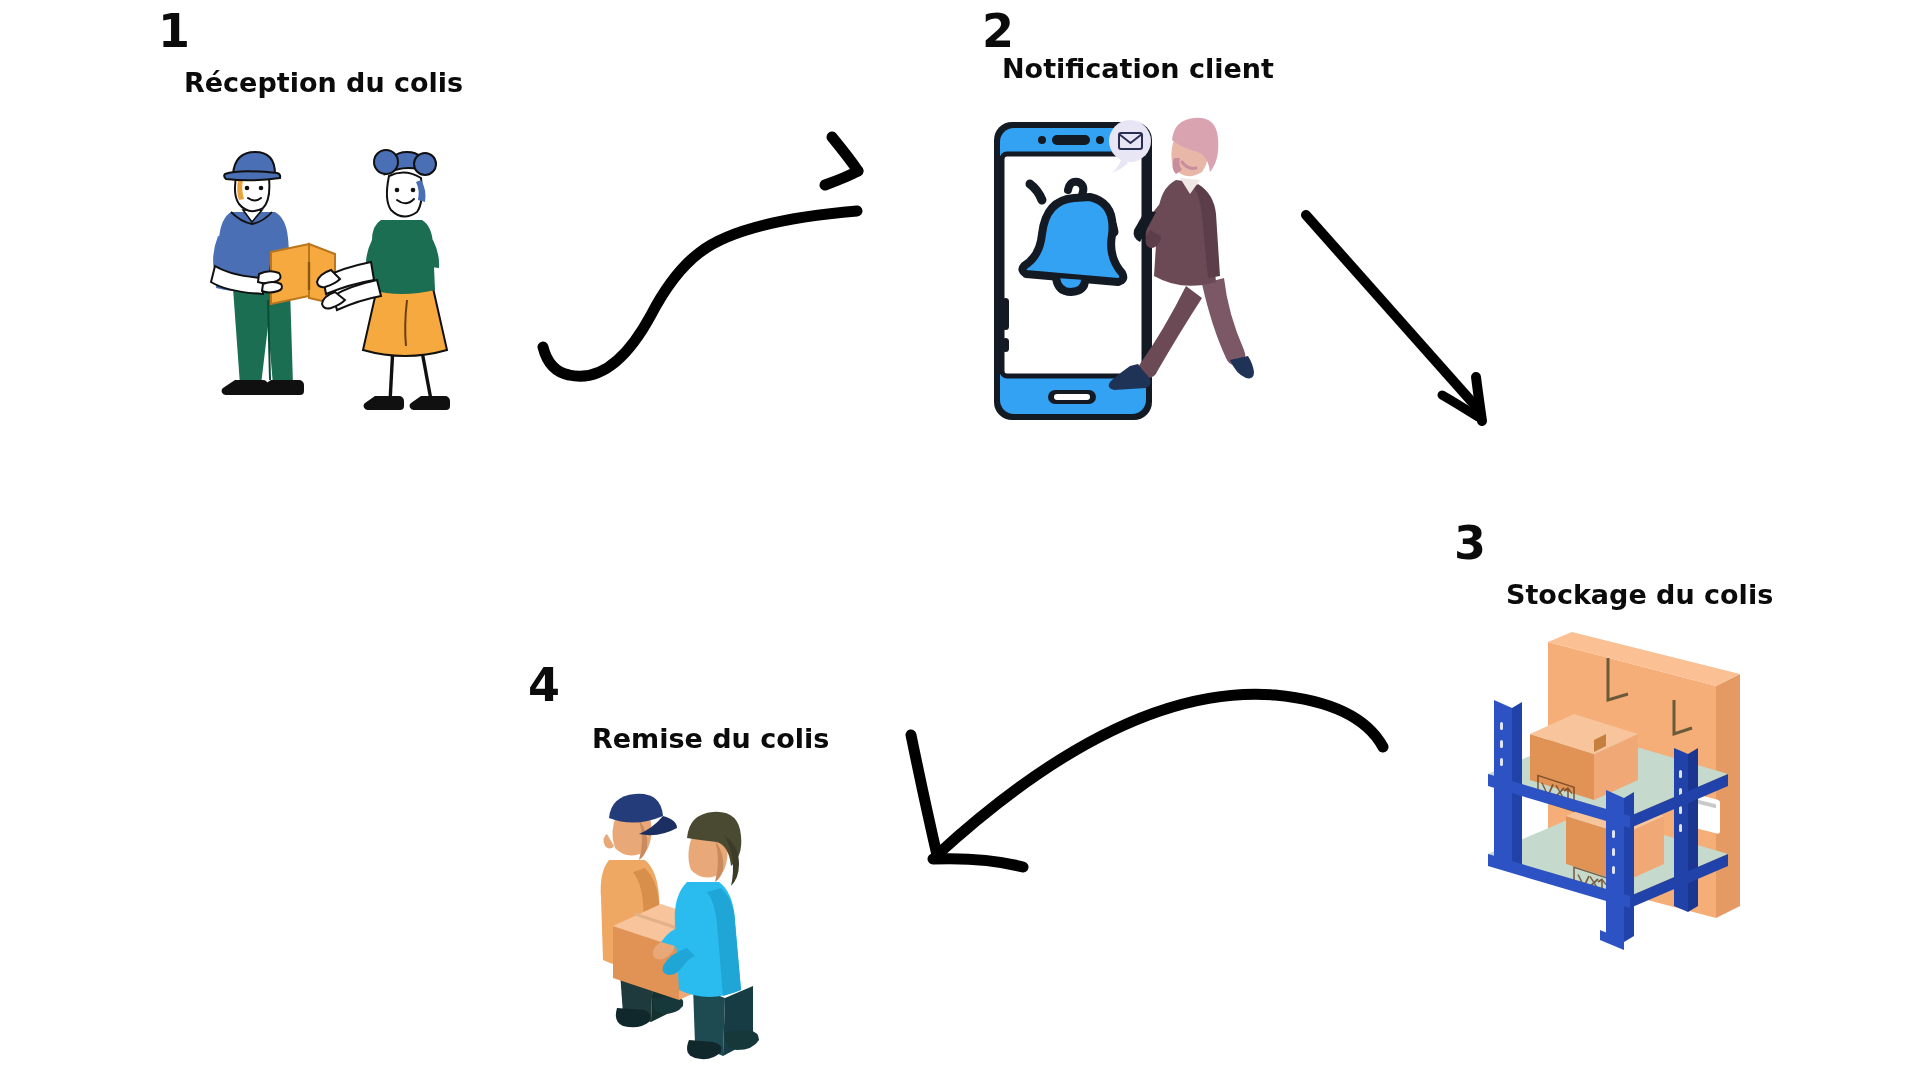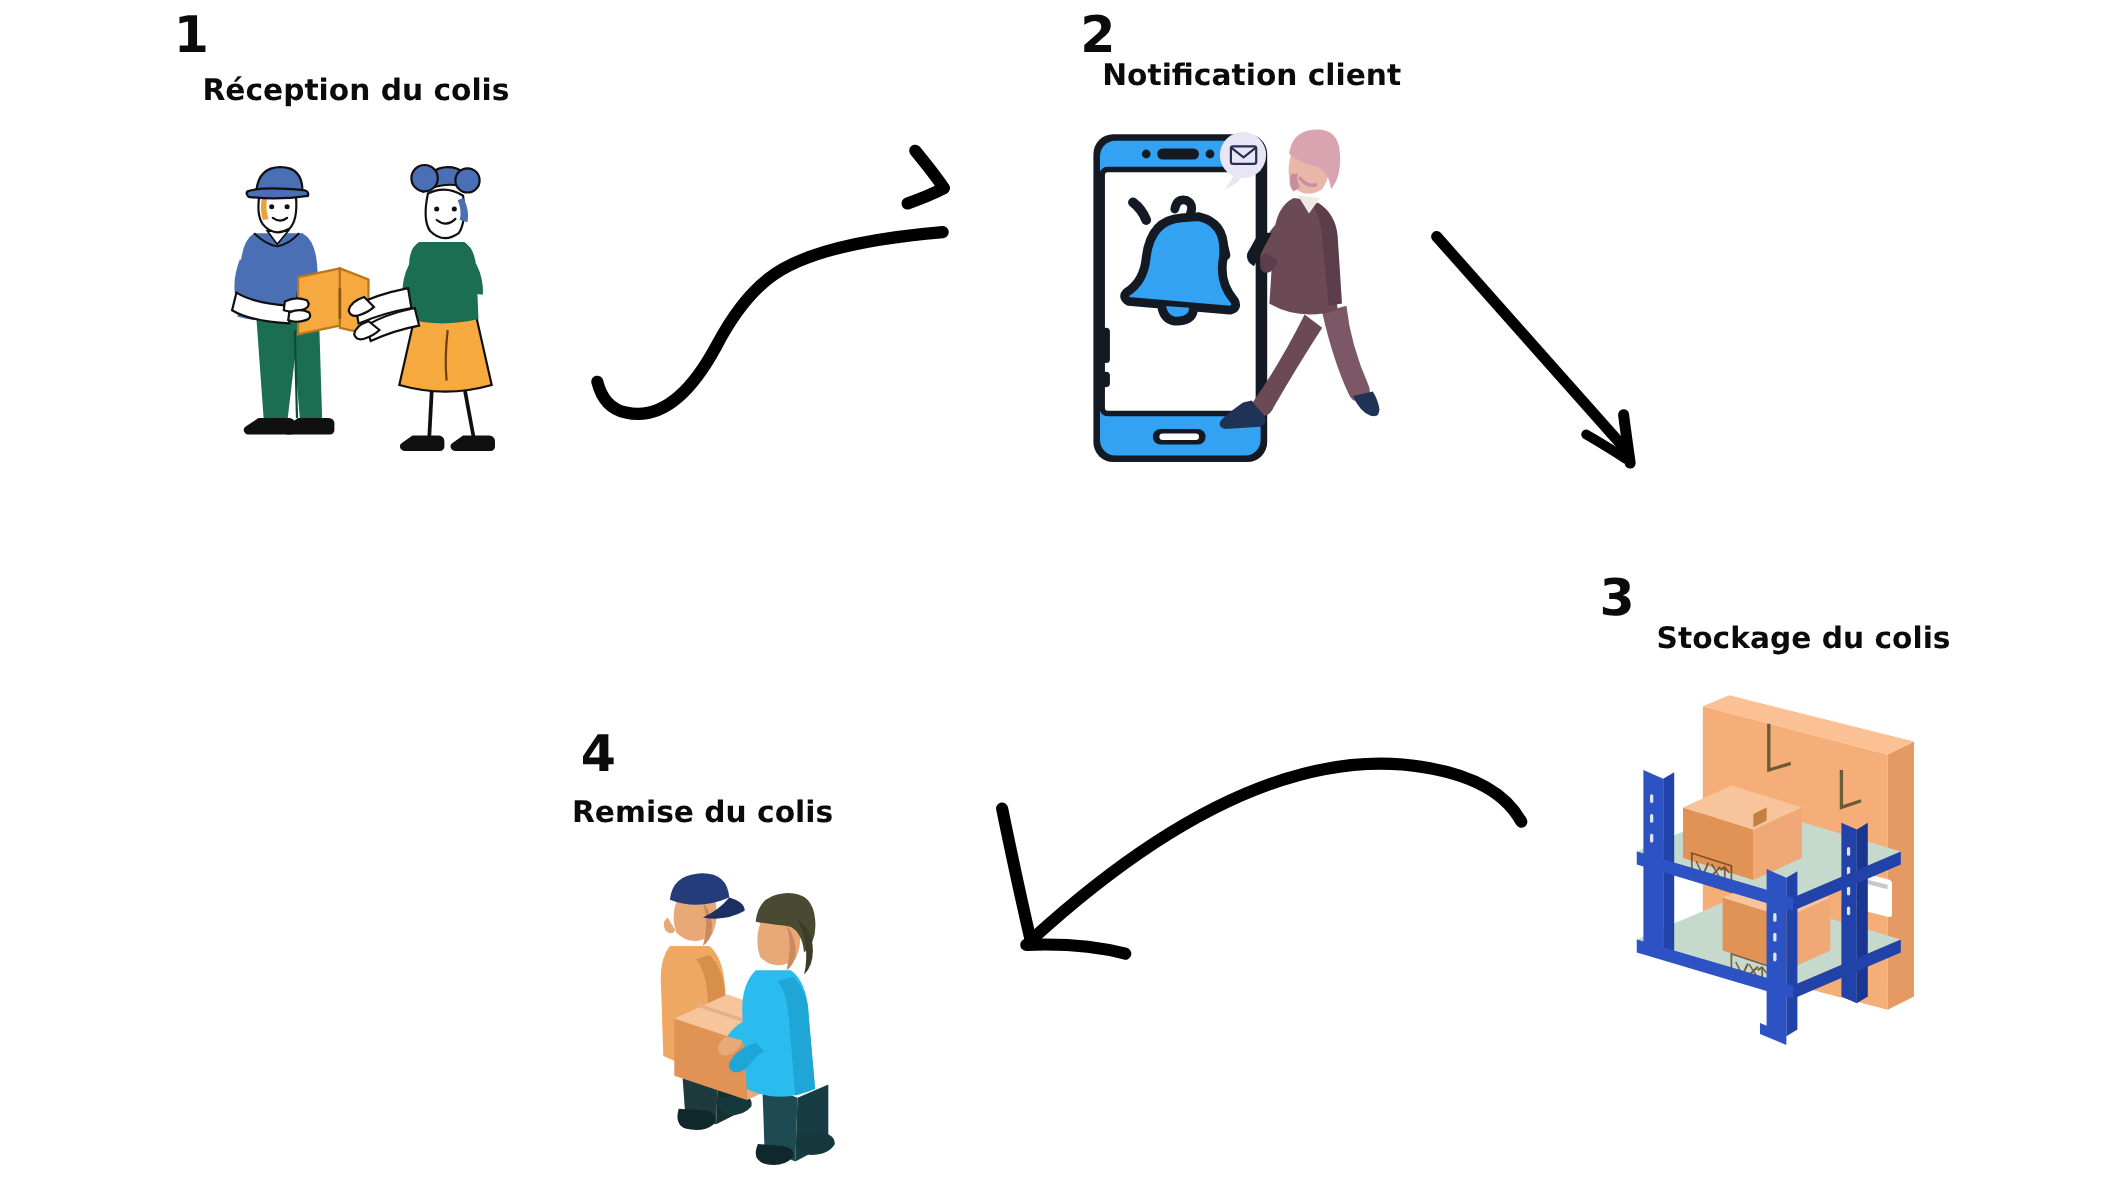--- a/index.html
+++ b/index.html
@@ -54,27 +54,27 @@
 
   
   #step-2 { left: 970px; top: 8px; }
   #step-2 .step-number { margin-left: 12px; }
   #step-2 .step-label  { margin-left: 32px; }
   #art-2 { position: absolute; left: 990px; top: 118px; width: 285px; height: 310px; }
 
   
   #step-3 { left: 1444px; top: 520px; }
   #step-3 .step-number { margin-left: 10px; }
-  #step-3 .step-label  { margin-top: 0; margin-left: 62px; }
+  #step-3 .step-label  { margin-top: 14px; margin-left: 62px; }
   #art-3 { position: absolute; left: 1478px; top: 630px; width: 310px; height: 330px; }
 
   
   #step-4 { left: 520px; top: 662px; }
   #step-4 .step-number { margin-left: 8px; }
-  #step-4 .step-label  { margin-top: 16px; }
+  #step-4 .step-label  { margin-top: 16px; margin-left: 72px; }
   #art-4 { position: absolute; left: 575px; top: 790px; width: 230px; height: 300px; }
 
   
   .arrow { position: absolute; }
   #arrow-1 { left: 535px; top: 125px;  width: 380px; height: 280px; }
   #arrow-2 { left: 1300px; top: 205px; width: 290px; height: 300px; }
   #arrow-3 { left: 905px; top: 685px;  width: 500px; height: 210px; }
 
   svg { display: block; overflow: visible; }
 </style>

